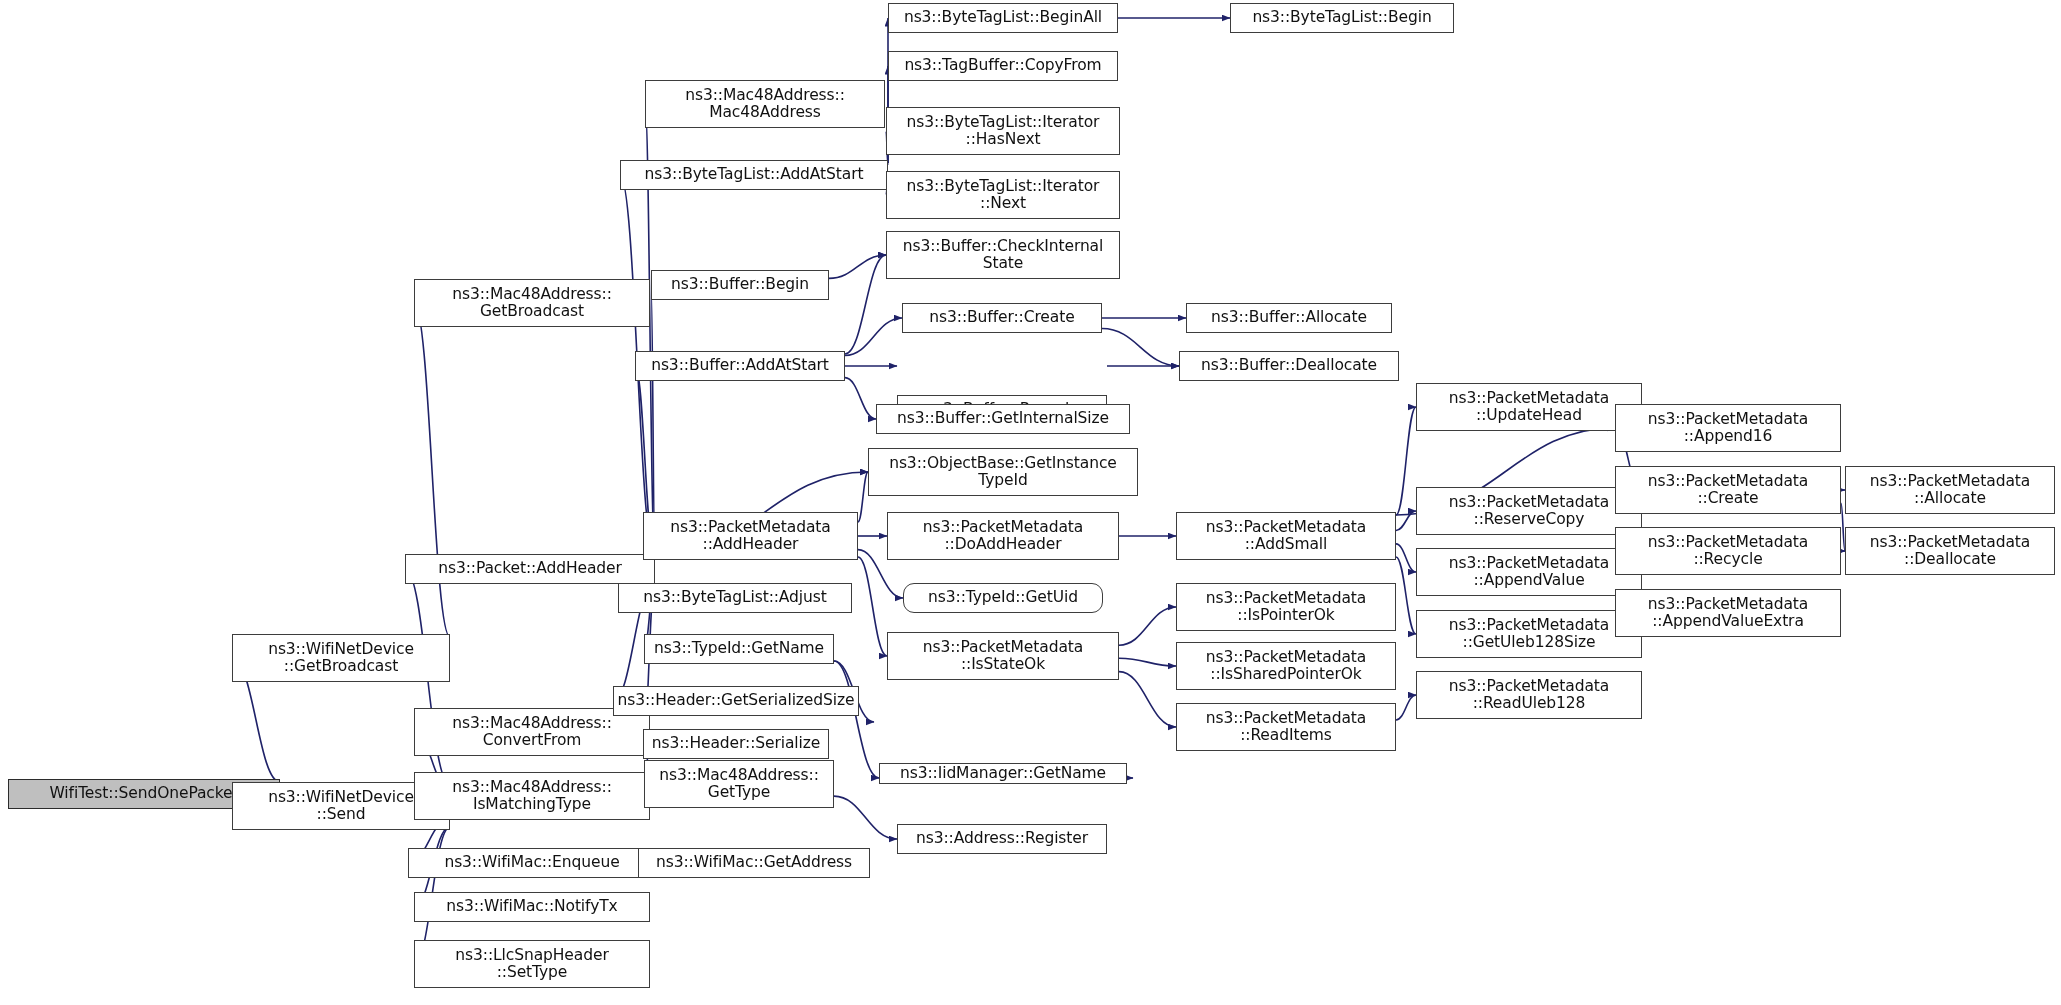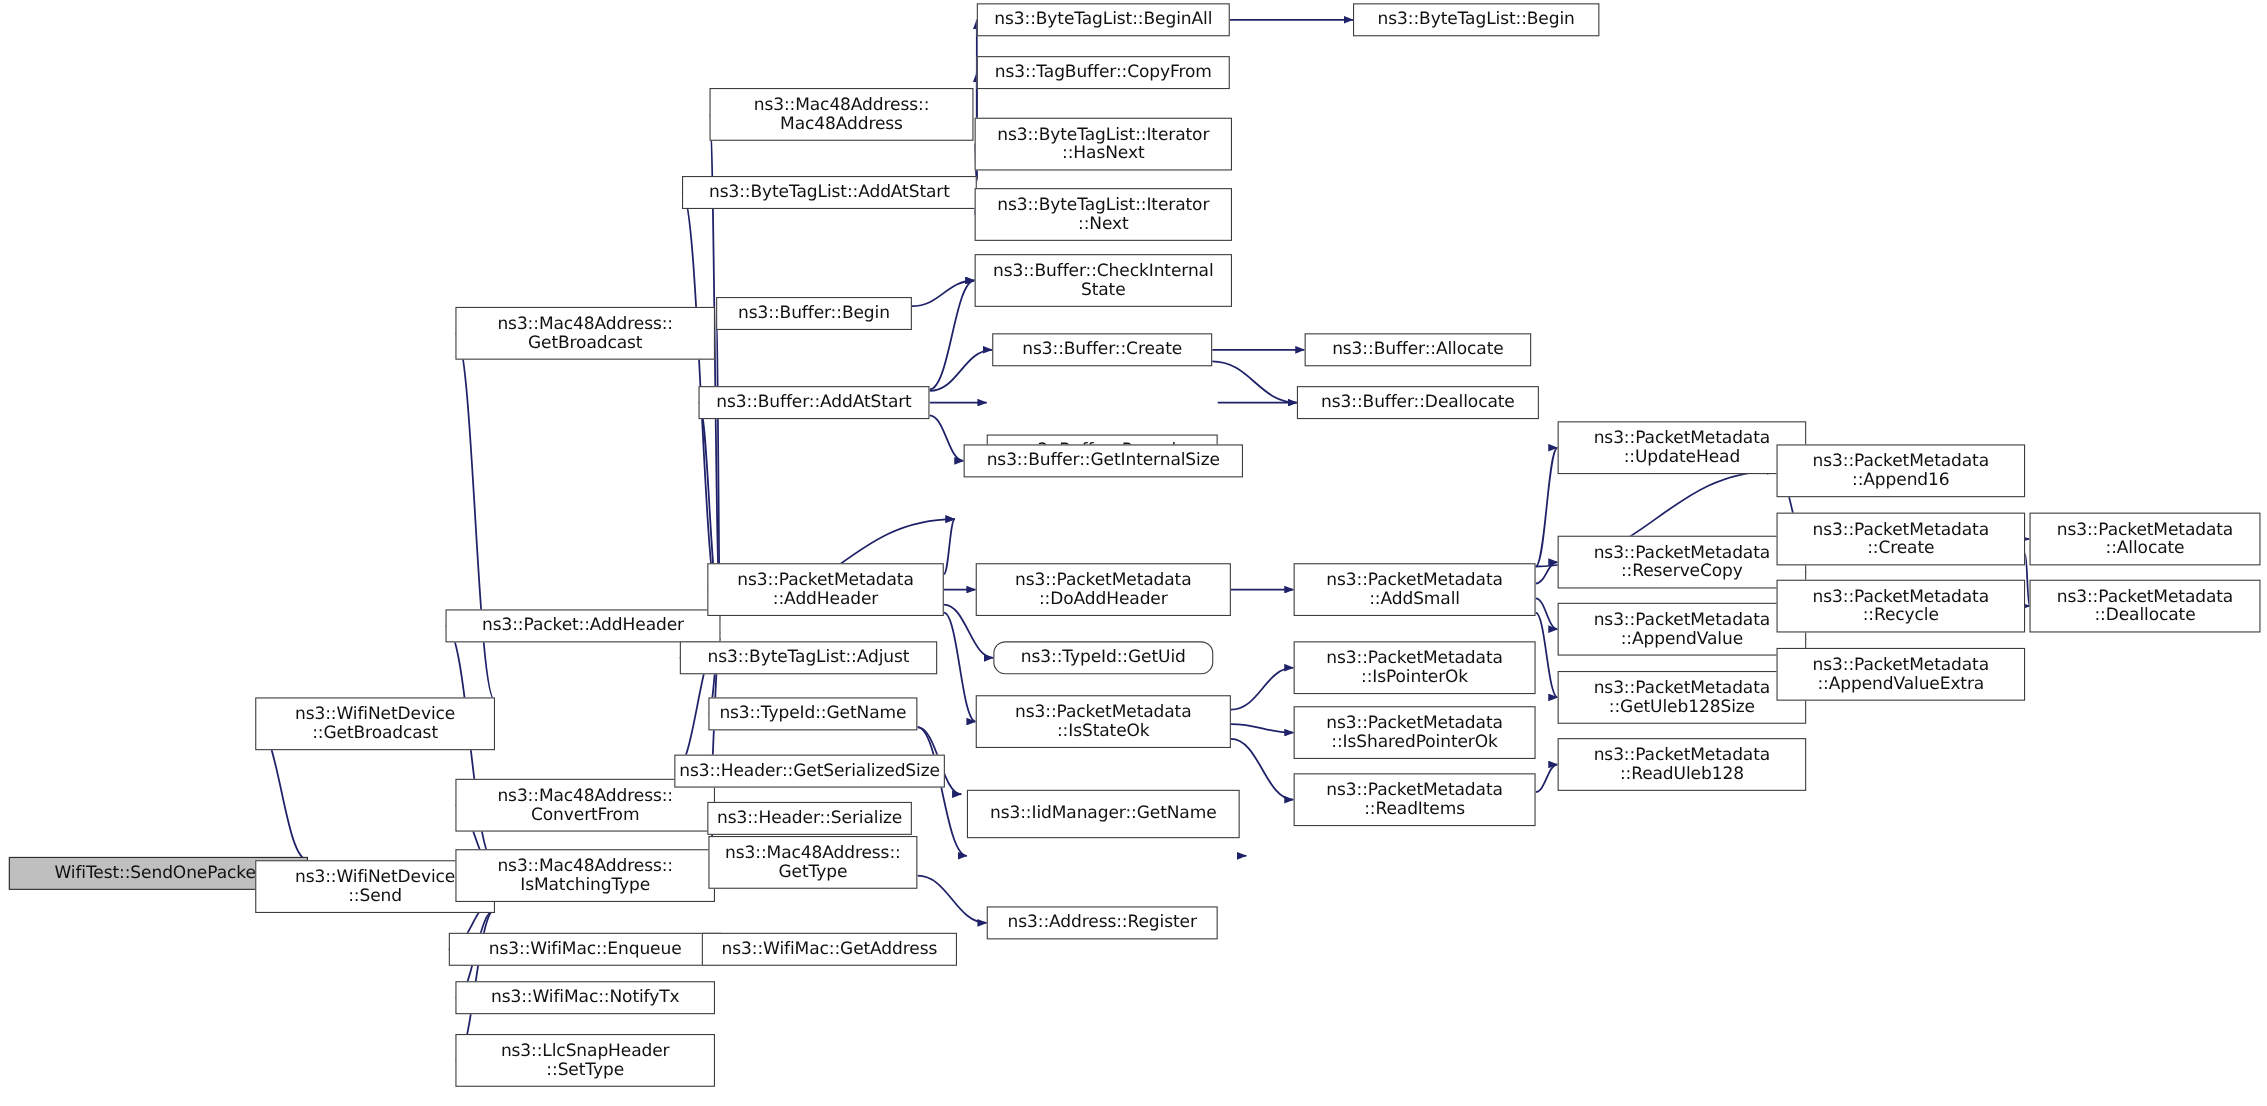--- a/index.html
+++ b/index.html
@@ -153,26 +153,28 @@
     <div class="node" style="left: 888px; top: 51px; width: 230px; height: 30px;">ns3::TagBuffer::CopyFrom</div>
     <div class="node" style="left: 886px; top: 107px; width: 234px; height: 48px;">ns3::ByteTagList::Iterator
 ::HasNext</div>
     <div class="node" style="left: 886px; top: 171px; width: 234px; height: 48px;">ns3::ByteTagList::Iterator
 ::Next</div>
     <div class="node" style="left: 886px; top: 231px; width: 234px; height: 48px;">ns3::Buffer::CheckInternal
 State</div>
     <div class="node" style="left: 902px; top: 303px; width: 200px; height: 30px;">ns3::Buffer::Create</div>
     <div class="node" style="left: 897px; top: 351px; width: 210px; height: 30px; margin-top: 44px;">ns3::Buffer::Recycle</div>
     <div class="node" style="left: 876px; top: 404px; width: 254px; height: 30px;">ns3::Buffer::GetInternalSize</div>
+    <div class="node" style="left: 868px; top: 448px; width: 270px; height: 48px;">ns3::ObjectBase::GetInstance
+TypeId</div>
     <div class="node" style="left: 887px; top: 512px; width: 232px; height: 48px;">ns3::PacketMetadata
 ::DoAddHeader</div>
     <div class="node" style="left: 903px; top: 583px; width: 200px; height: 30px; border-radius: 11px;">ns3::TypeId::GetUid</div>
     <div class="node" style="left: 887px; top: 632px; width: 232px; height: 48px;">ns3::PacketMetadata
 ::IsStateOk</div>
-    <div class="node" style="left: 879px; top: 718px; width: 248px; height: 44px;">ns3::IidManager::GetName</div>
+    <div class="node" style="left: 879px; top: 763px; width: 248px; height: 21px;">ns3::IidManager::GetName</div>
     <div class="node" style="left: 897px; top: 824px; width: 210px; height: 30px;">ns3::Address::Register</div>
     <div class="node" style="left: 1186px; top: 303px; width: 206px; height: 30px;">ns3::Buffer::Allocate</div>
     <div class="node" style="left: 1179px; top: 351px; width: 220px; height: 30px; text-align: center;">ns3::Buffer::Deallocate</div>
     <div class="node" style="left: 1176px; top: 512px; width: 220px; height: 48px;">ns3::PacketMetadata
 ::AddSmall</div>
     <div class="node" style="left: 1176px; top: 583px; width: 220px; height: 48px;">ns3::PacketMetadata
 ::IsPointerOk</div>
     <div class="node" style="left: 1176px; top: 642px; width: 220px; height: 48px;">ns3::PacketMetadata
 ::IsSharedPointerOk</div>
     <div class="node" style="left: 1176px; top: 703px; width: 220px; height: 48px;">ns3::PacketMetadata

